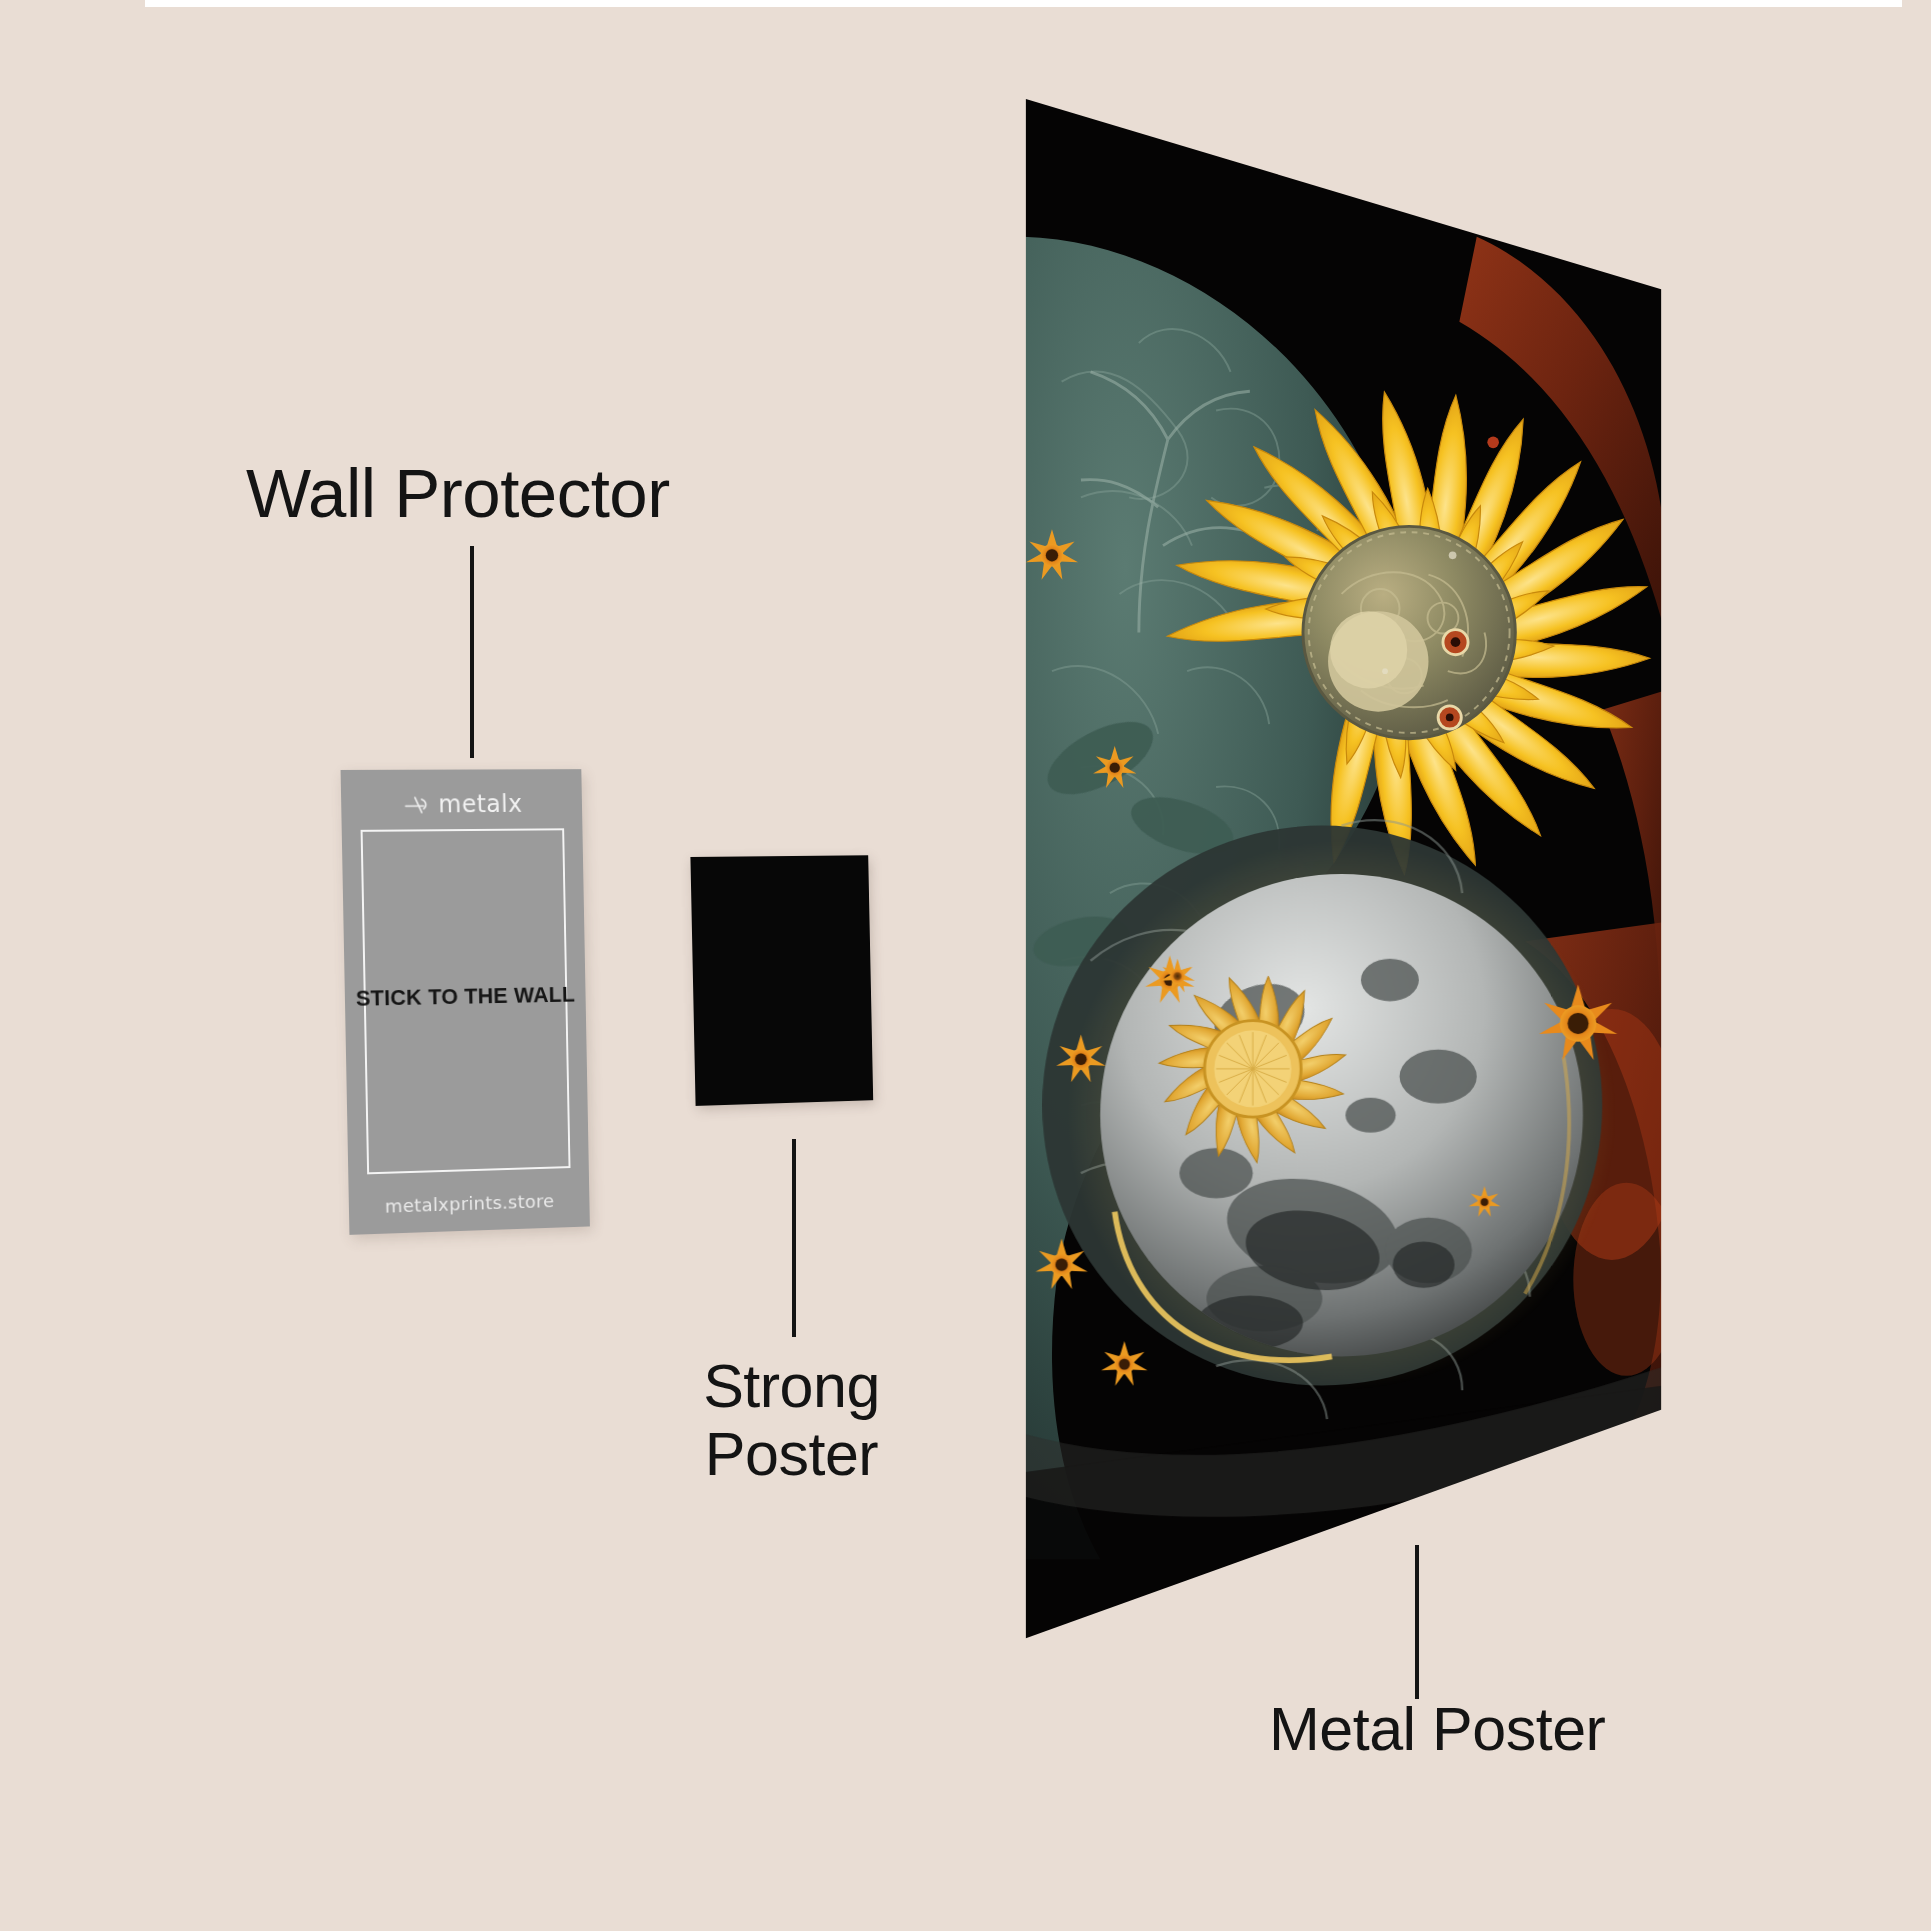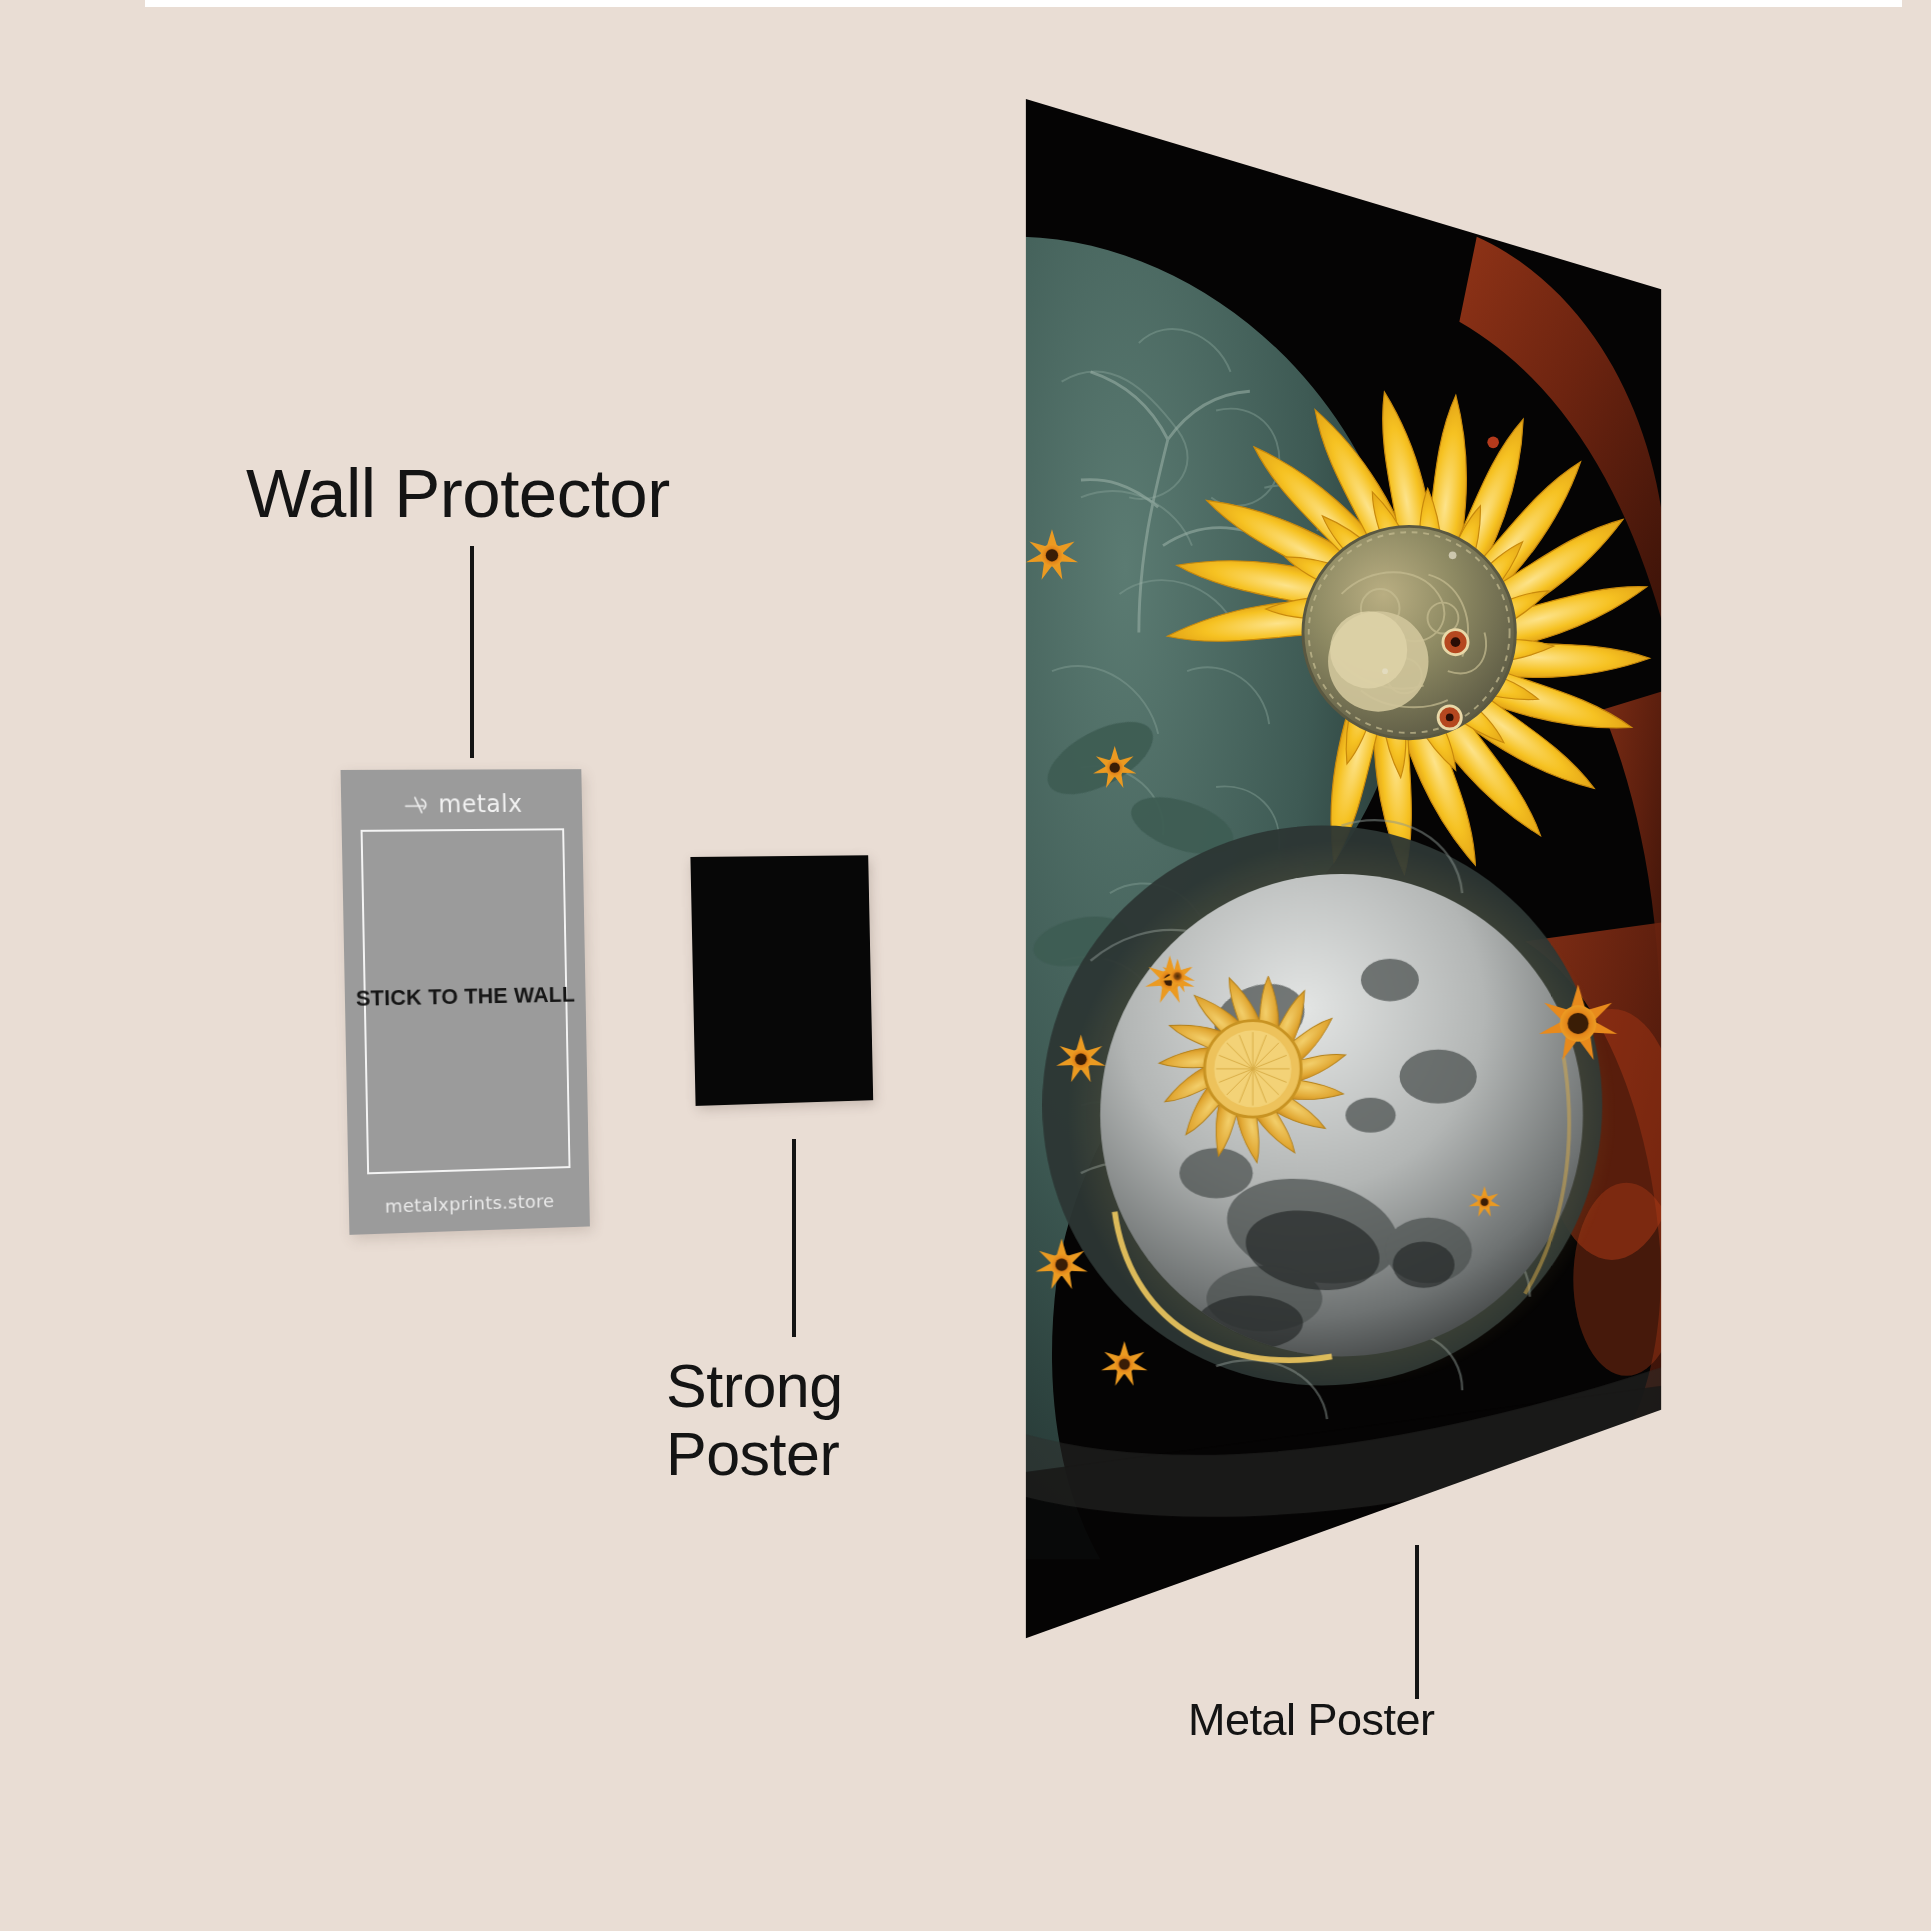--- a/index.html
+++ b/index.html
@@ -22,23 +22,23 @@
   .label {
     position:absolute;
     color:#141414;
     font-weight:400;
     letter-spacing:-0.5px;
     white-space:nowrap;
   }
   #lbl-wall-protector { left:246px; top:454px; font-size:69px; }
   #lbl-strong-magnet {
     left:666px; top:1352px; font-size:61px; line-height:1.12;
-    white-space:normal; text-align:left; width:251px;
-  }
-  #lbl-metal-poster  { left:1188px; top:1694px; font-size:45px; }
+    white-space:normal; text-align:center; width:251px;
+  }
+  #lbl-metal-poster  { left:1269px; top:1694px; font-size:61px; }
 
   
   .leader { position:absolute; background:#141414; width:3.9px; }
   #leader-wall-protector { left:470px; top:546px; height:212px; }
   #leader-magnet { left:792px; top:1139px; height:198px; }
   #leader-poster { left:1415px; top:1545px; height:154px; }
 
   
   #wall-protector-card {
     position:absolute;

